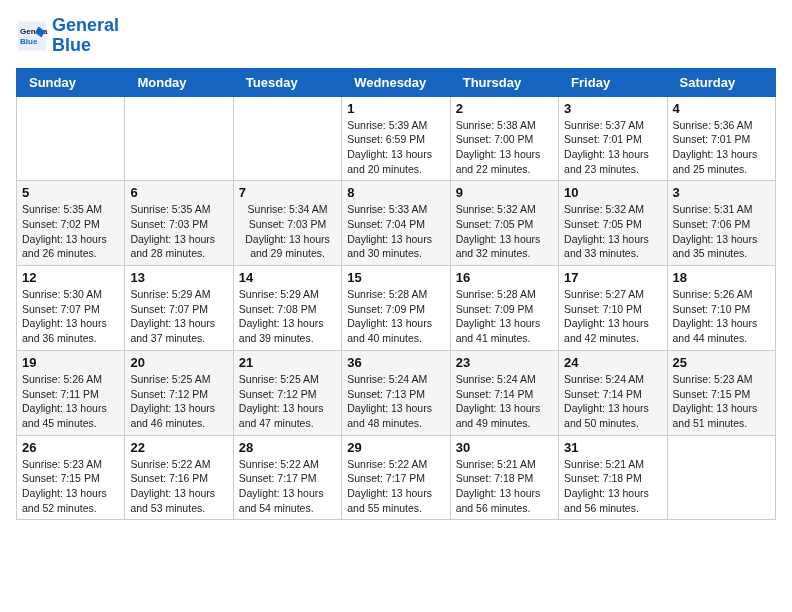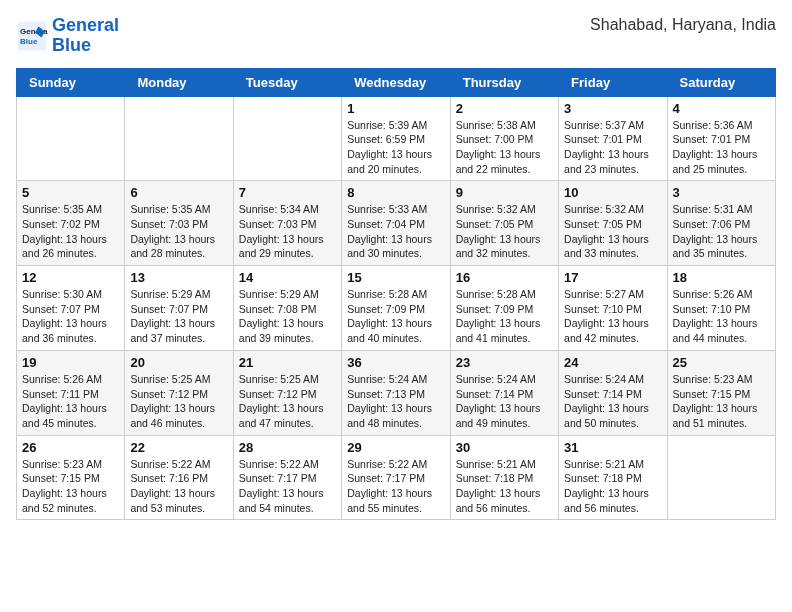--- a/index.html
+++ b/index.html
@@ -100,21 +100,20 @@
       <polygon points="28,8 36,14 32,22 24,16" fill="#1565c0"></polygon>
     </svg>
     <div>
       <div class="logo-text">
         <span>General</span><br>
         <span>Blue</span>
       </div>
     </div>
   </div>
   <div class="title-area">
-    <div class="location-title">Shahabad, Haryana, India</div>
   </div>
 </div>
 
 <table class="calendar">
   <thead>
     <tr>
     <th>Sunday</th>
         <th>Monday</th>
         <th>Tuesday</th>
         <th>Wednesday</th>
@@ -167,21 +166,21 @@
         </td>
         <td>
           <div class="day-number">6</div>
           <div class="day-info" style="white-space: pre-line;">Sunrise: 5:35 AM
 Sunset: 7:03 PM
 Daylight: 13 hours
 and 28 minutes.</div>
         </td>
         <td>
           <div class="day-number">7</div>
-          <div class="day-info" style="white-space: pre-line;">Sunrise: 5:34 AM
+          <div class="day-info" style="white-space: pre-line; text-align: center;">Sunrise: 5:34 AM
 Sunset: 7:03 PM
 Daylight: 13 hours
 and 29 minutes.</div>
         </td>
         <td>
           <div class="day-number">8</div>
           <div class="day-info" style="white-space: pre-line;">Sunrise: 5:33 AM
 Sunset: 7:04 PM
 Daylight: 13 hours
 and 30 minutes.</div>

